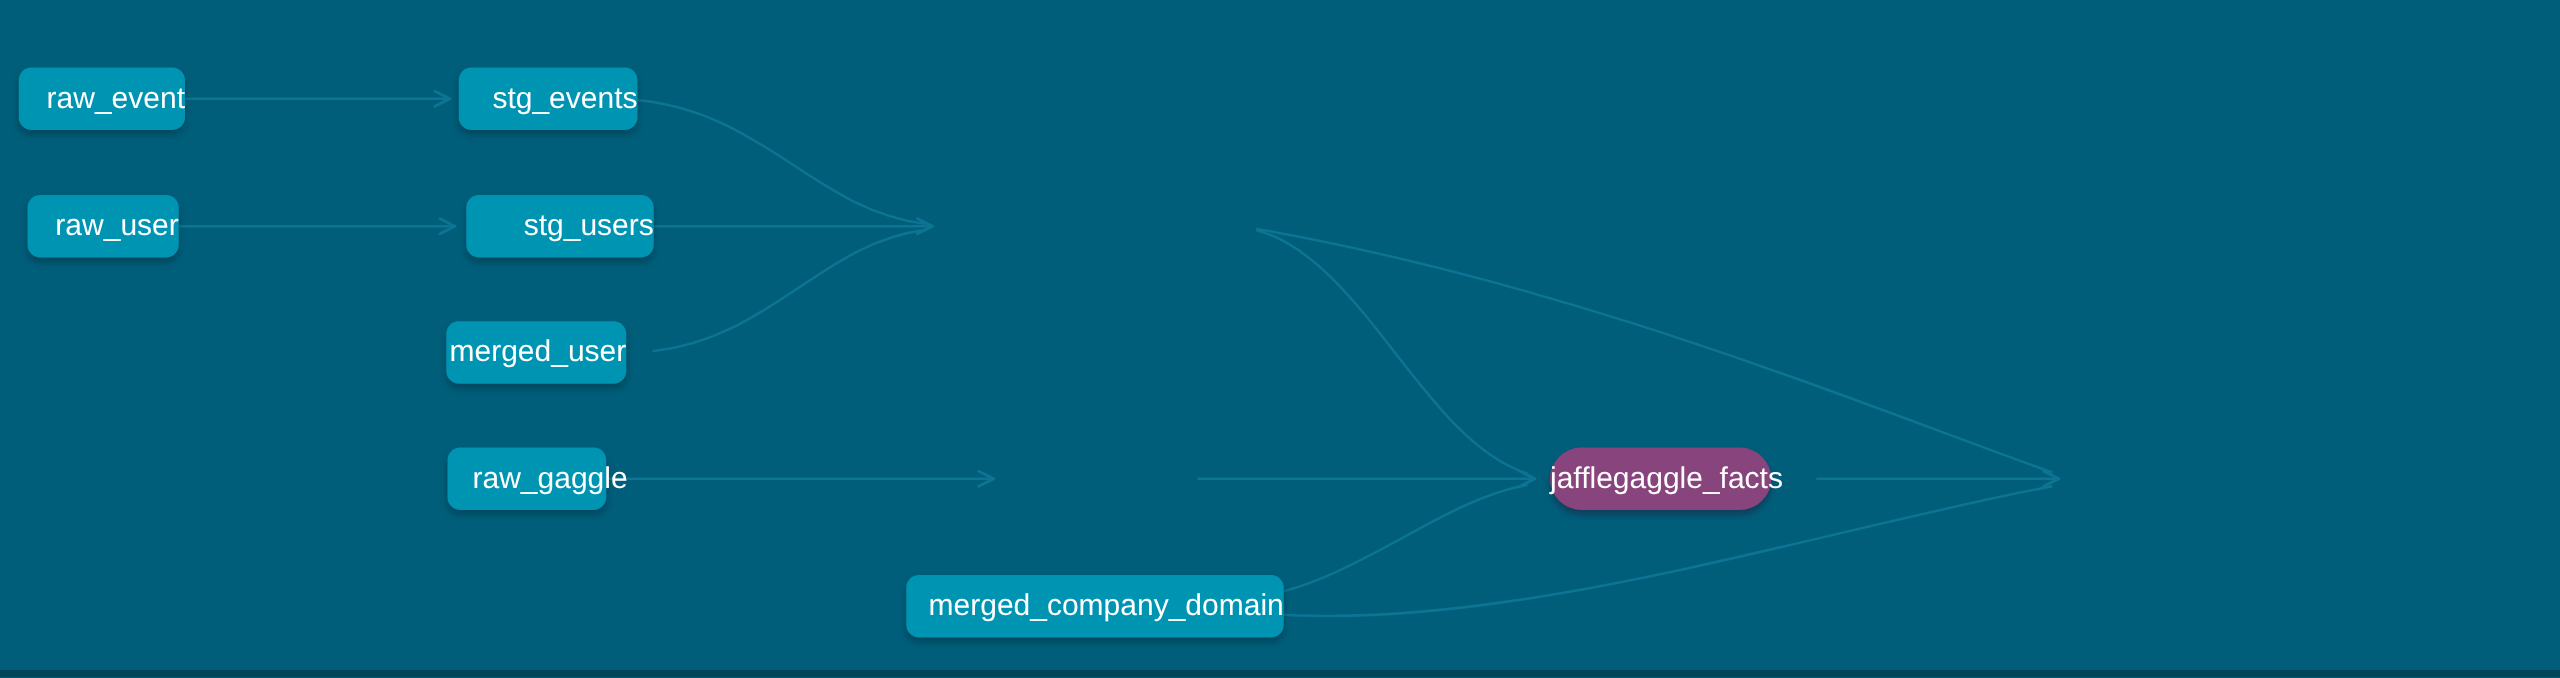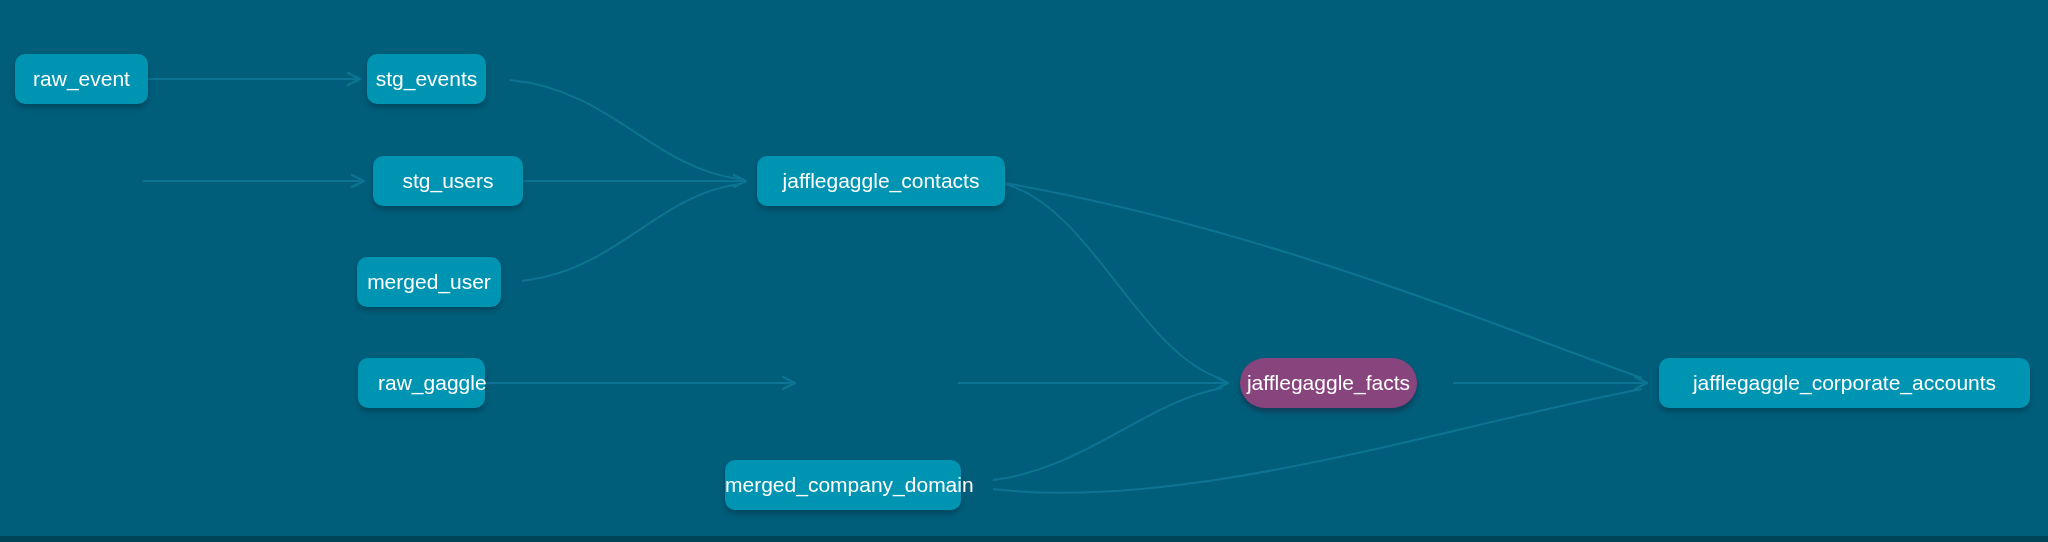--- a/index.html
+++ b/index.html
@@ -26,43 +26,43 @@
     stroke: #0d7493;
     stroke-width: 2;
   }
   .node {
     position: absolute;
     height: 50px;
     line-height: 50px;
     box-sizing: border-box;
     background: #0094b3;
     color: #ffffff;
-    font-size: 21px;
-    text-align: center;
+    font-size: 24px;
+    text-align: right;
     white-space: nowrap;
     border-radius: 10px;
     box-shadow: 0 4px 5px rgba(0, 40, 54, 0.38);
     cursor: pointer;
   }
   .node.selected {
     background: #88447d;
     box-shadow: 0 4px 5px rgba(40, 10, 40, 0.38);
   }
   
   #n-raw_event   { left: 15px;   top: 54px;  width: 133px; }
-  #n-stg_events  { left: 367px;  top: 54px;  width: 119px; }
+  #n-stg_events  { left: 367px;  top: 54px;  width: 143px; }
   #n-raw_user    { left: 22px;   top: 156px; width: 121px; }
   #n-stg_users   { left: 373px;  top: 156px; width: 150px; }
   #n-contacts    { left: 757px;  top: 156px; width: 248px; }
   #n-merged_user { left: 357px;  top: 257px; width: 144px; }
   #n-raw_gaggle  { left: 358px;  top: 358px; width: 127px; padding-left: 20px; }
   #n-stg_gaggles { left: 805px;  top: 358px; width: 153px; }
   #n-facts       { left: 1240px; top: 358px; width: 177px; border-radius: 25px; }
   #n-corporate   { left: 1659px; top: 358px; width: 371px; }
-  #n-mcd         { left: 725px;  top: 460px; width: 236px; }
+  #n-mcd         { left: 725px;  top: 460px; width: 302px; }
   #bottom-bar {
     position: absolute;
     left: 0; bottom: 0;
     width: 100%;
     height: 6px;
     background: #004458;
   }
 </style>
 </head>
 <body>
@@ -89,22 +89,21 @@
     <path class="edge" d="M958,383 L1228,383" marker-end="url(#arrow)"></path>
     <path class="edge" d="M993,480 C1084,469 1148,401 1222,388"></path>
 
     <path class="edge" d="M1005,183 C1260,228 1480,320 1642,378"></path>
     <path class="edge" d="M1453,383 L1647,383" marker-end="url(#arrow)"></path>
     <path class="edge" d="M993,489 C1190,512 1450,425 1642,389"></path>
   </svg>
 
   <div class="node" id="n-raw_event">raw_event</div>
   <div class="node" id="n-stg_events">stg_events</div>
+  <div class="node" id="n-raw_user">raw_user</div>
   <div class="node" id="n-stg_users">stg_users</div>
-  <div class="node" id="n-contacts">jafflegaggle_contacts</div>
   <div class="node" id="n-merged_user">merged_user</div>
   <div class="node" id="n-raw_gaggle">raw_gaggle</div>
   <div class="node selected" id="n-facts">jafflegaggle_facts</div>
-  <div class="node" id="n-corporate">jafflegaggle_corporate_accounts</div>
   <div class="node" id="n-mcd">merged_company_domain</div>
 
   <div id="bottom-bar"></div>
 </div>
 
 </body></html>

